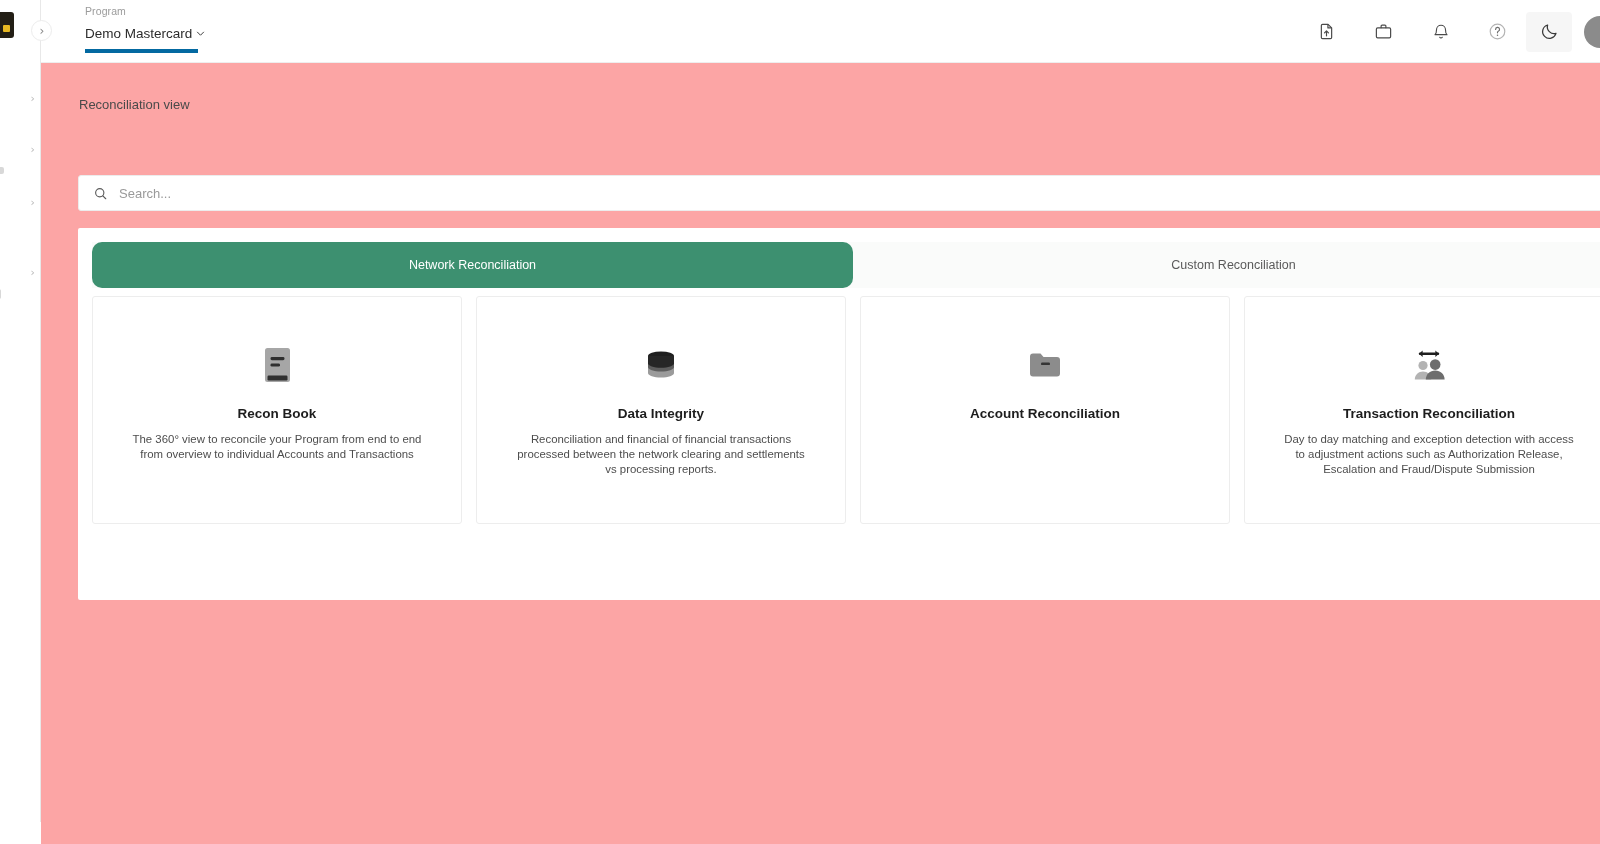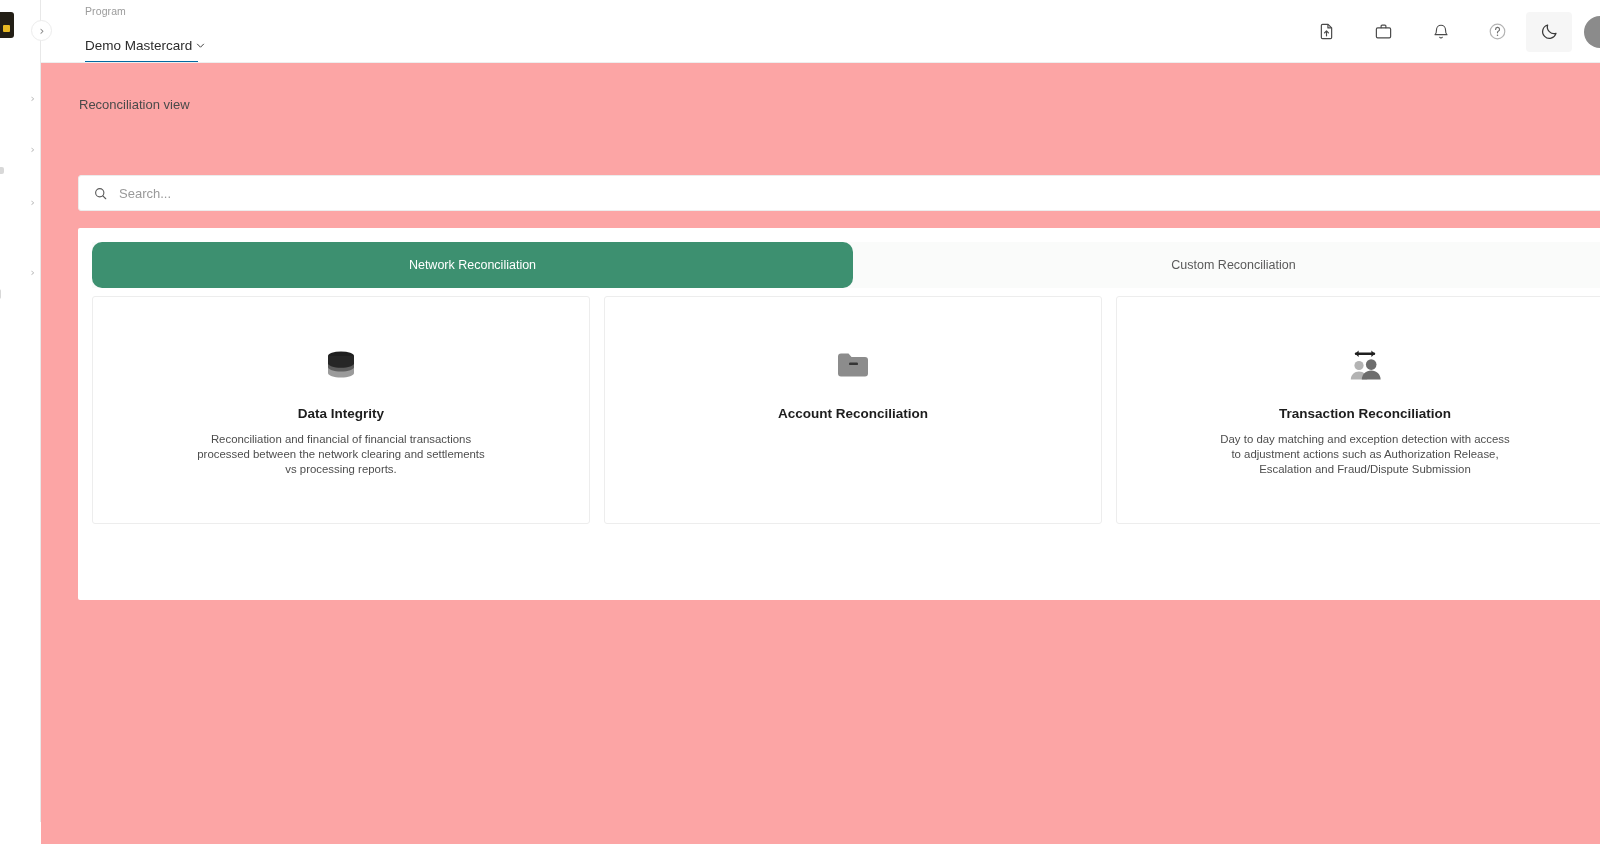--- a/index.html
+++ b/index.html
@@ -107,28 +107,28 @@
   }
   .program-block {
     position: absolute;
     left: 44px; top: 5px;
     width: 155px;
   }
   .program-label {
     font-size: 10.5px;
     color: #9b9b9b;
     letter-spacing: .1px;
-    margin-bottom: 21px;
+    margin-bottom: 9px;
   }
   .program-select {
     display: flex;
     align-items: center;
     gap: 3px;
     padding-bottom: 8px;
-    border-bottom: 1px solid #0369a1;
+    border-bottom: 4px solid #0369a1;
     width: 113px;
     cursor: pointer;
   }
   .program-value {
     font-size: 13.5px;
     color: #2c2c2c;
     font-weight: 400;
     white-space: nowrap;
   }
   .chev-down {
@@ -385,20 +385,32 @@
         <div class="tab active">
           <span>Network Reconciliation</span>
         </div>
         <div class="tab">
           <span>Custom Reconciliation</span>
         </div>
       </div>
 
       <div class="cards">
 
+        <div class="card">
+          <div class="card-icon">
+            <svg width="27" height="36" viewBox="0 0 27 36">
+              <rect x="1" y="1" width="25" height="34" rx="2.5" fill="#a6a6a6"></rect>
+              <rect x="3.5" y="28.5" width="20" height="5" rx="1.2" fill="#2f2f2f"></rect>
+              <rect x="6.5" y="10" width="14" height="3.2" rx="1.4" fill="#2f2f2f"></rect>
+              <rect x="6.5" y="16.4" width="9.5" height="3.2" rx="1.4" fill="#2f2f2f"></rect>
+            </svg>
+          </div>
+          <div class="card-title">Recon Book</div>
+          <div class="card-desc">The 360° view to reconcile your Program from end to end from overview to individual Accounts and Transactions</div>
+        </div>
 
         <div class="card">
           <div class="card-icon">
             <svg width="30" height="32" viewBox="0 0 30 32">
               <path d="M2 7v17c0 2.6 5.8 4.6 13 4.6s13-2 13-4.6V7z" fill="#9b9b9b"></path>
               <path d="M2 7v11c0 2.6 5.8 4.6 13 4.6s13-2 13-4.6V7z" fill="#5e5e5e"></path>
               <ellipse cx="15" cy="7" rx="13" ry="4.6" fill="#1f1f1f"></ellipse>
               <path d="M2 7v7.2c0 2.5 5.8 4.6 13 4.6s13-2.1 13-4.6V7z" fill="#262626"></path>
             </svg>
           </div>

